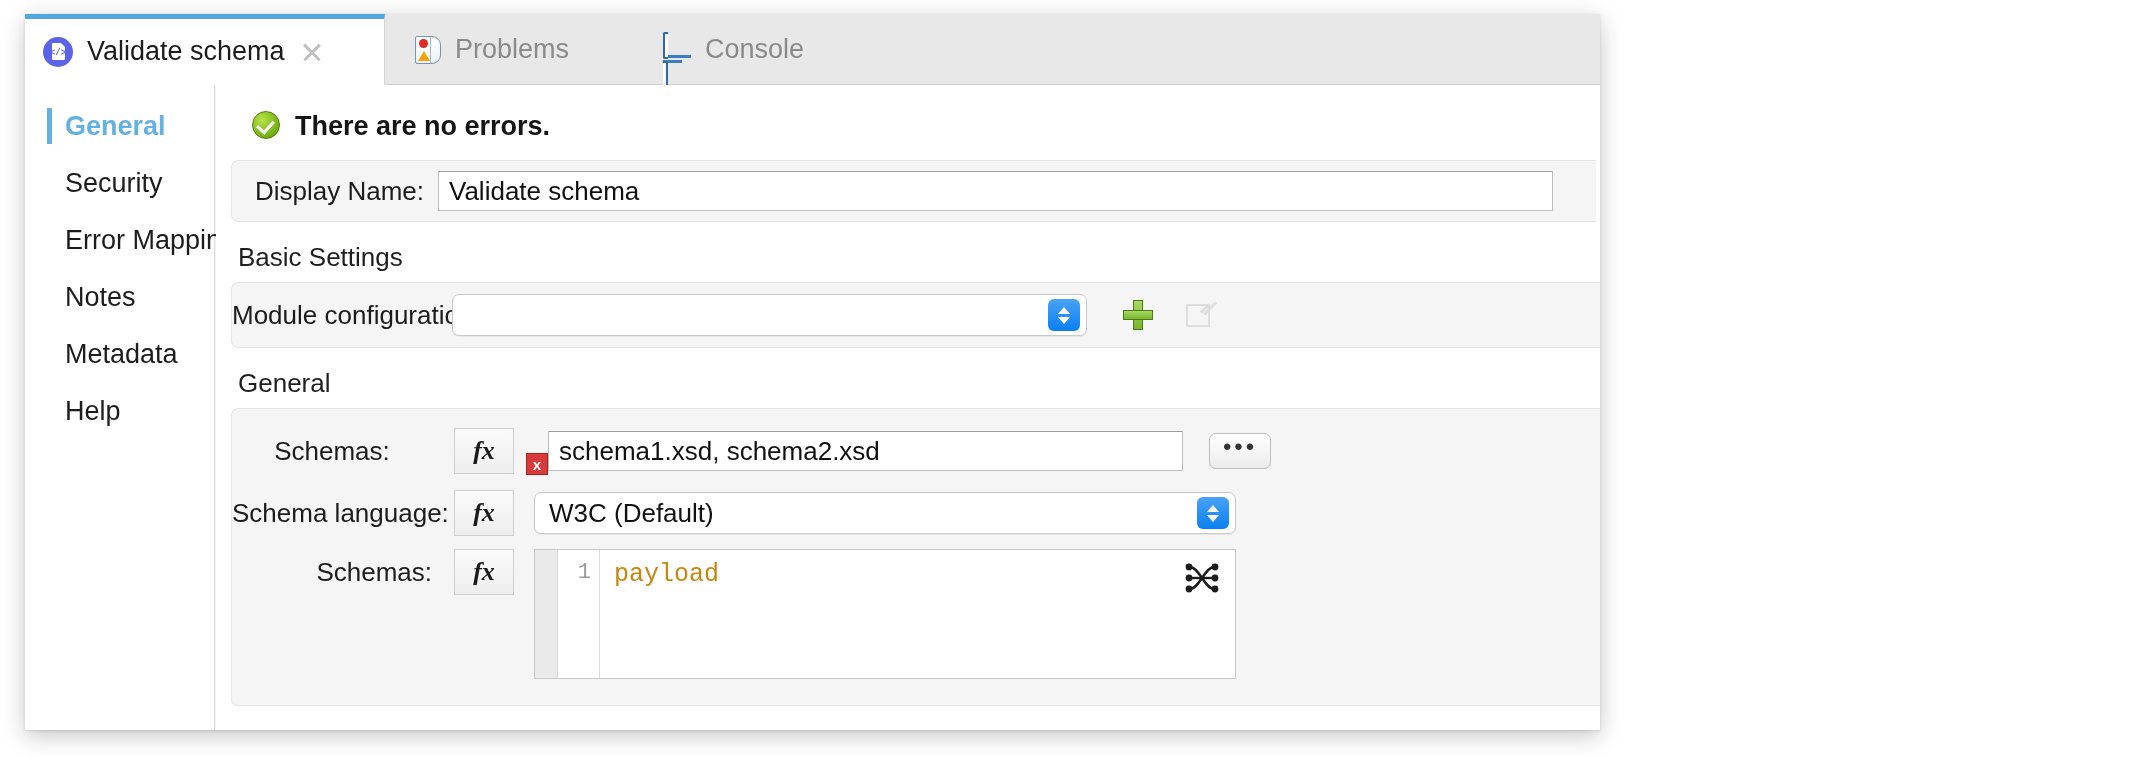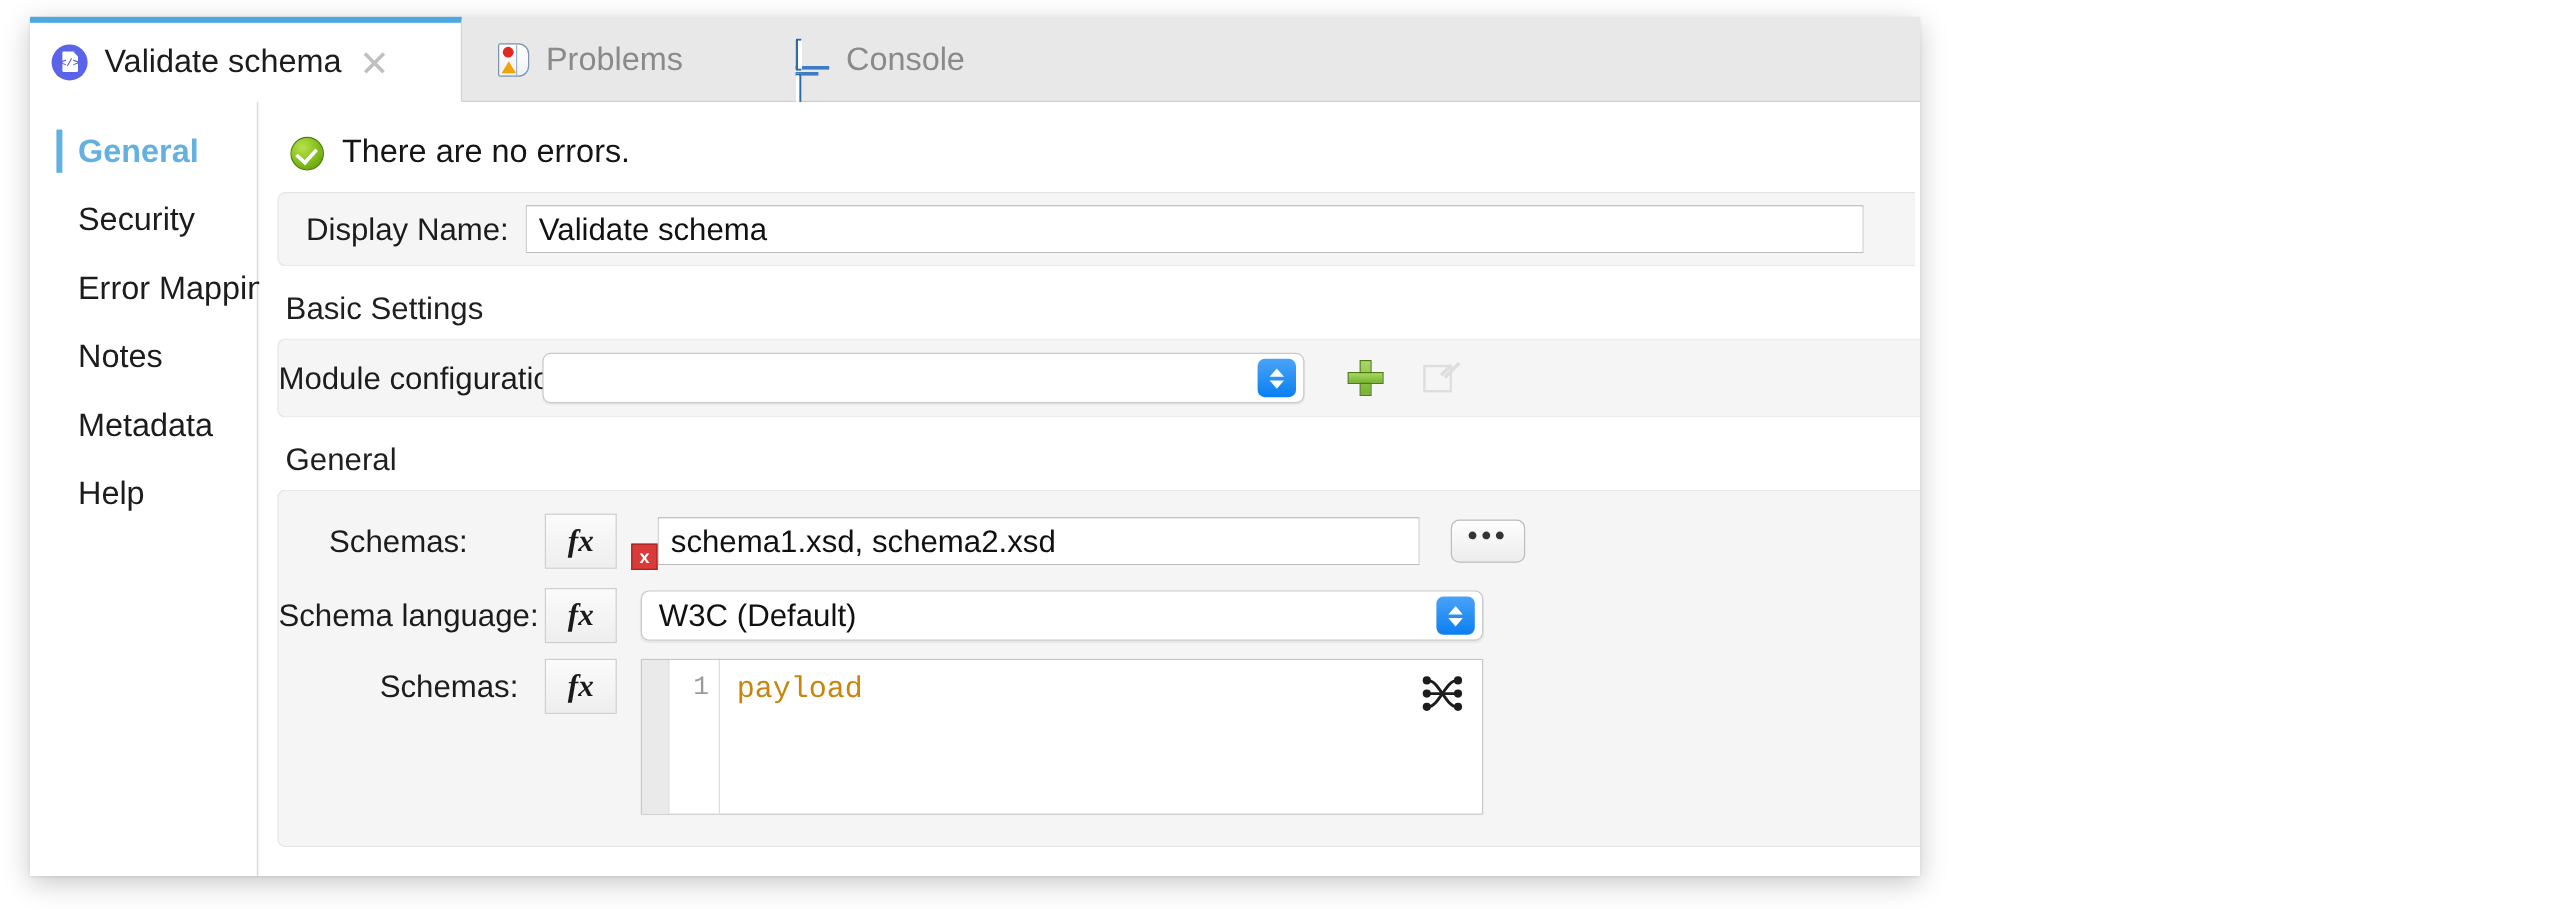--- a/index.html
+++ b/index.html
@@ -194,22 +194,23 @@
     position: absolute;
     left: 191px; top: 0;
     right: 0; bottom: 0;
     background: #ffffff;
     overflow: hidden;
   }
 
   
   #status {
     display: flex;
-    align-items: flex-end;
-    padding: 26px 0 18px 26px;
+    align-items: flex-start;
+    padding: 26px 0 18px 36px;
+    font-weight: bold;
   }
   .ic-ok {
     width: 28px; height: 28px; border-radius: 50%;
     background: radial-gradient(circle at 35% 30%, #b7e24a 0%, #7cb916 60%, #5d9010 100%);
     border: 1.5px solid #4e7d0c;
     position: relative;
     box-sizing: border-box;
     flex: none;
   }
   .ic-ok:after {

